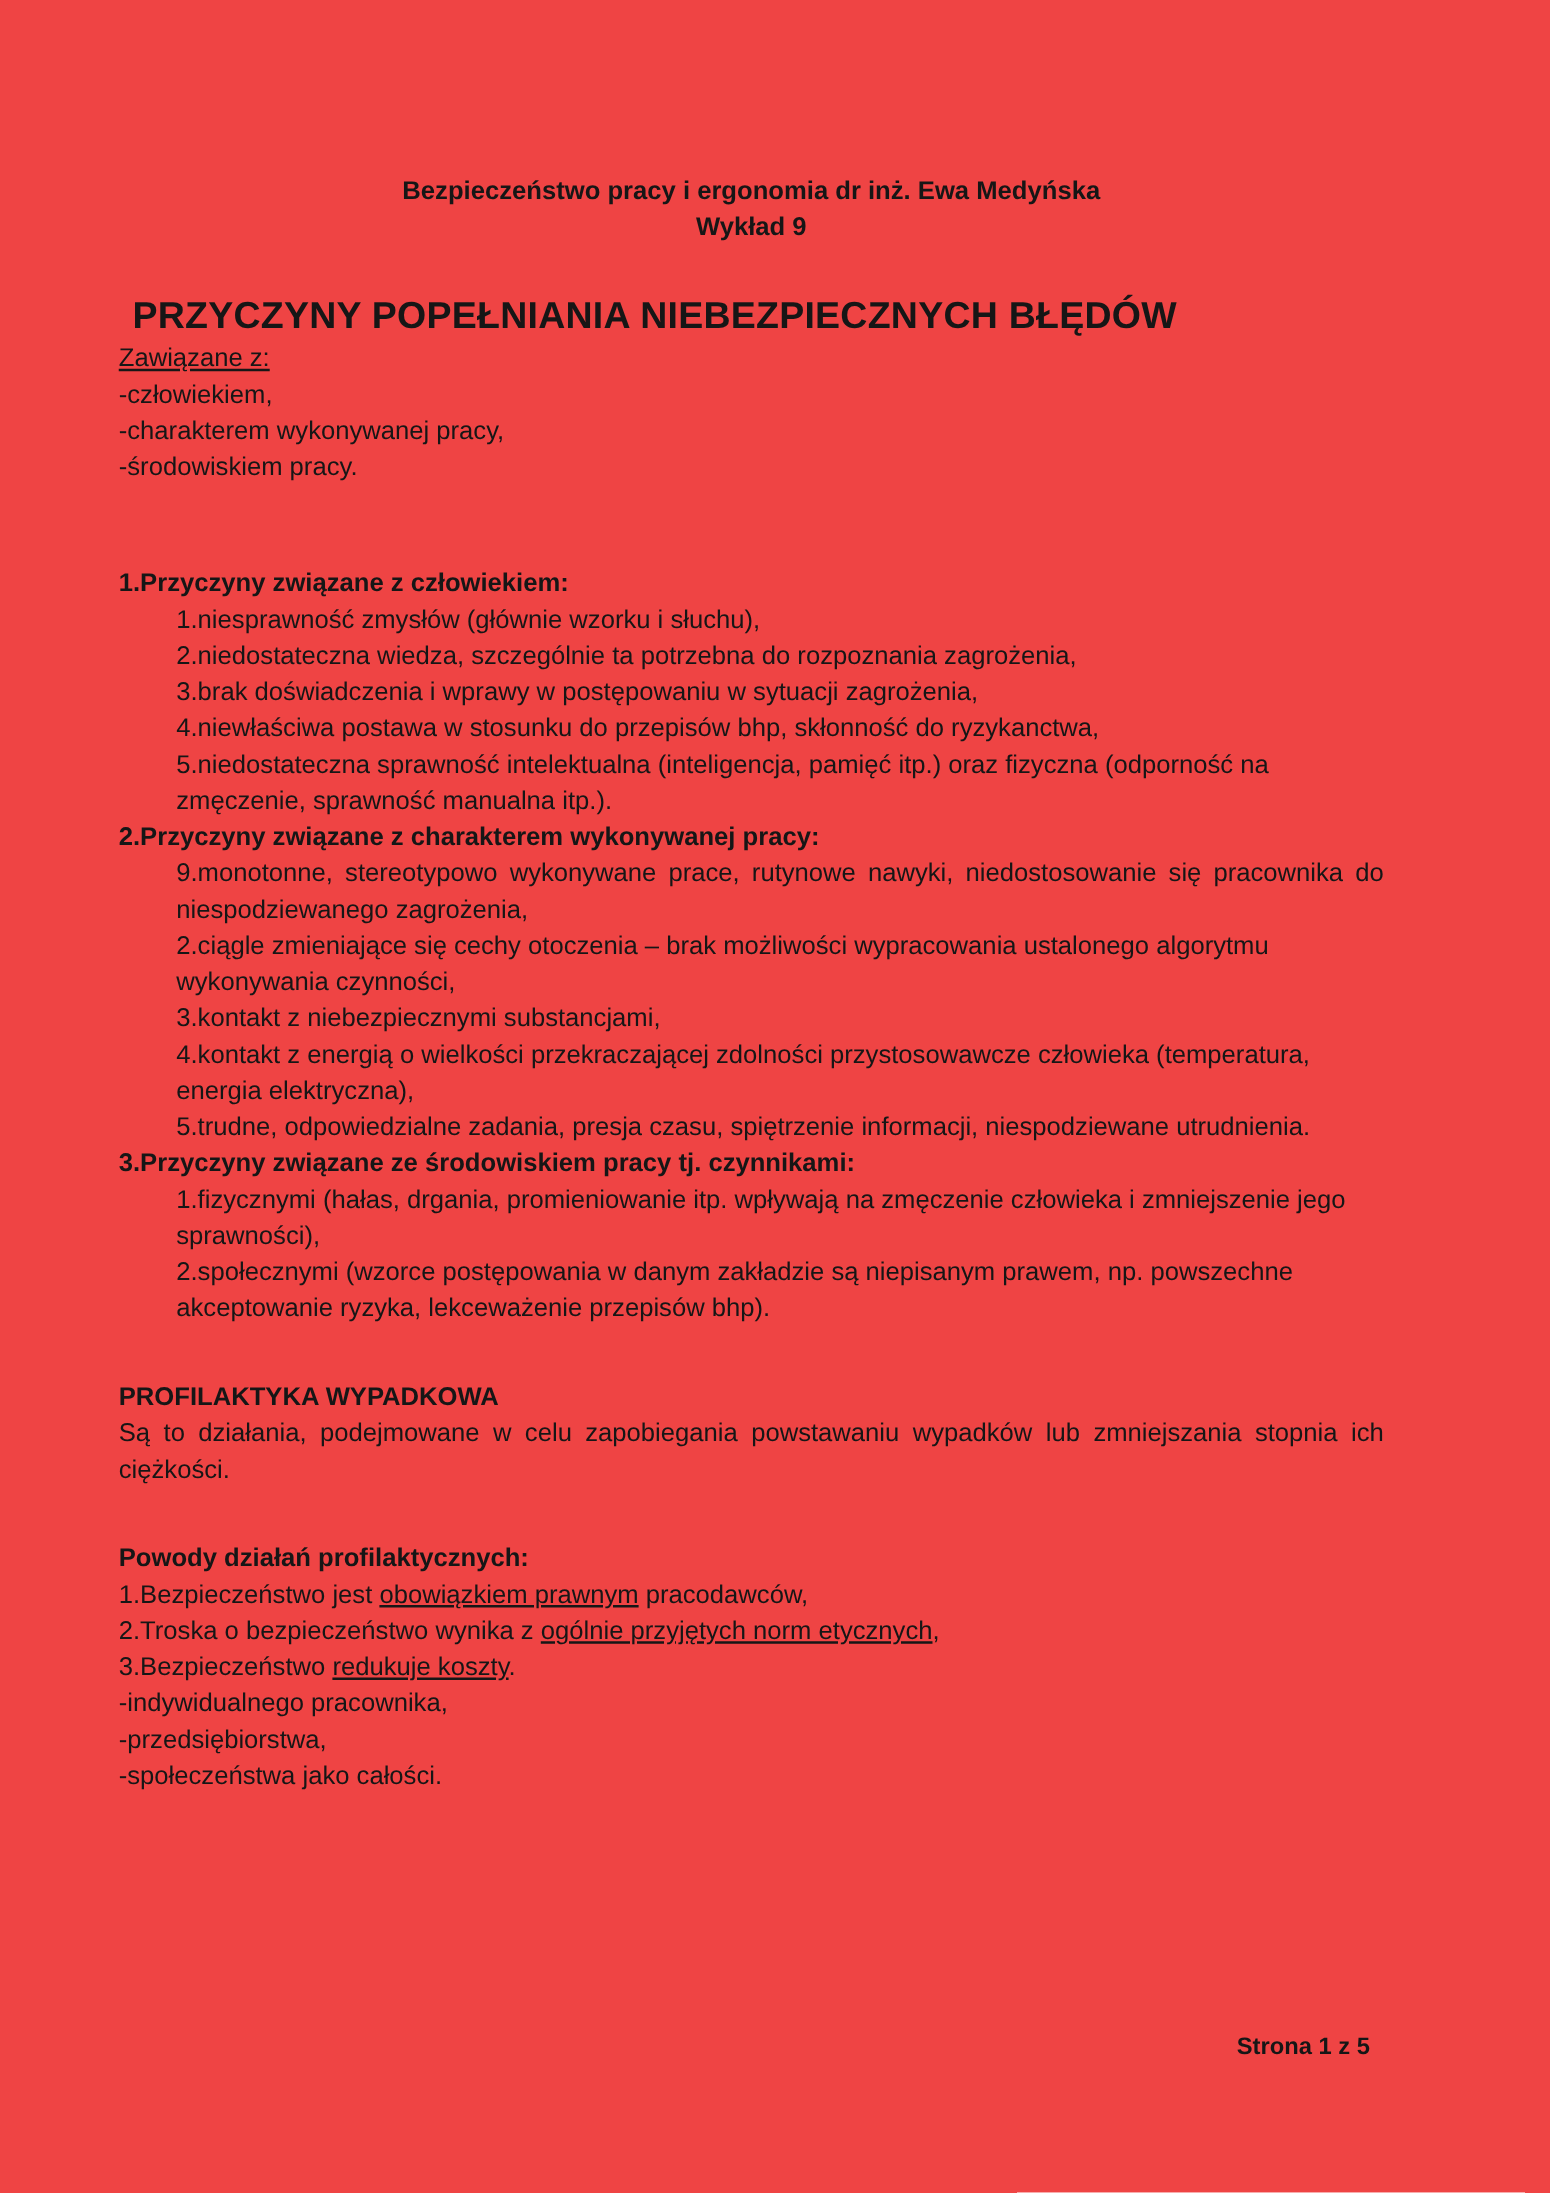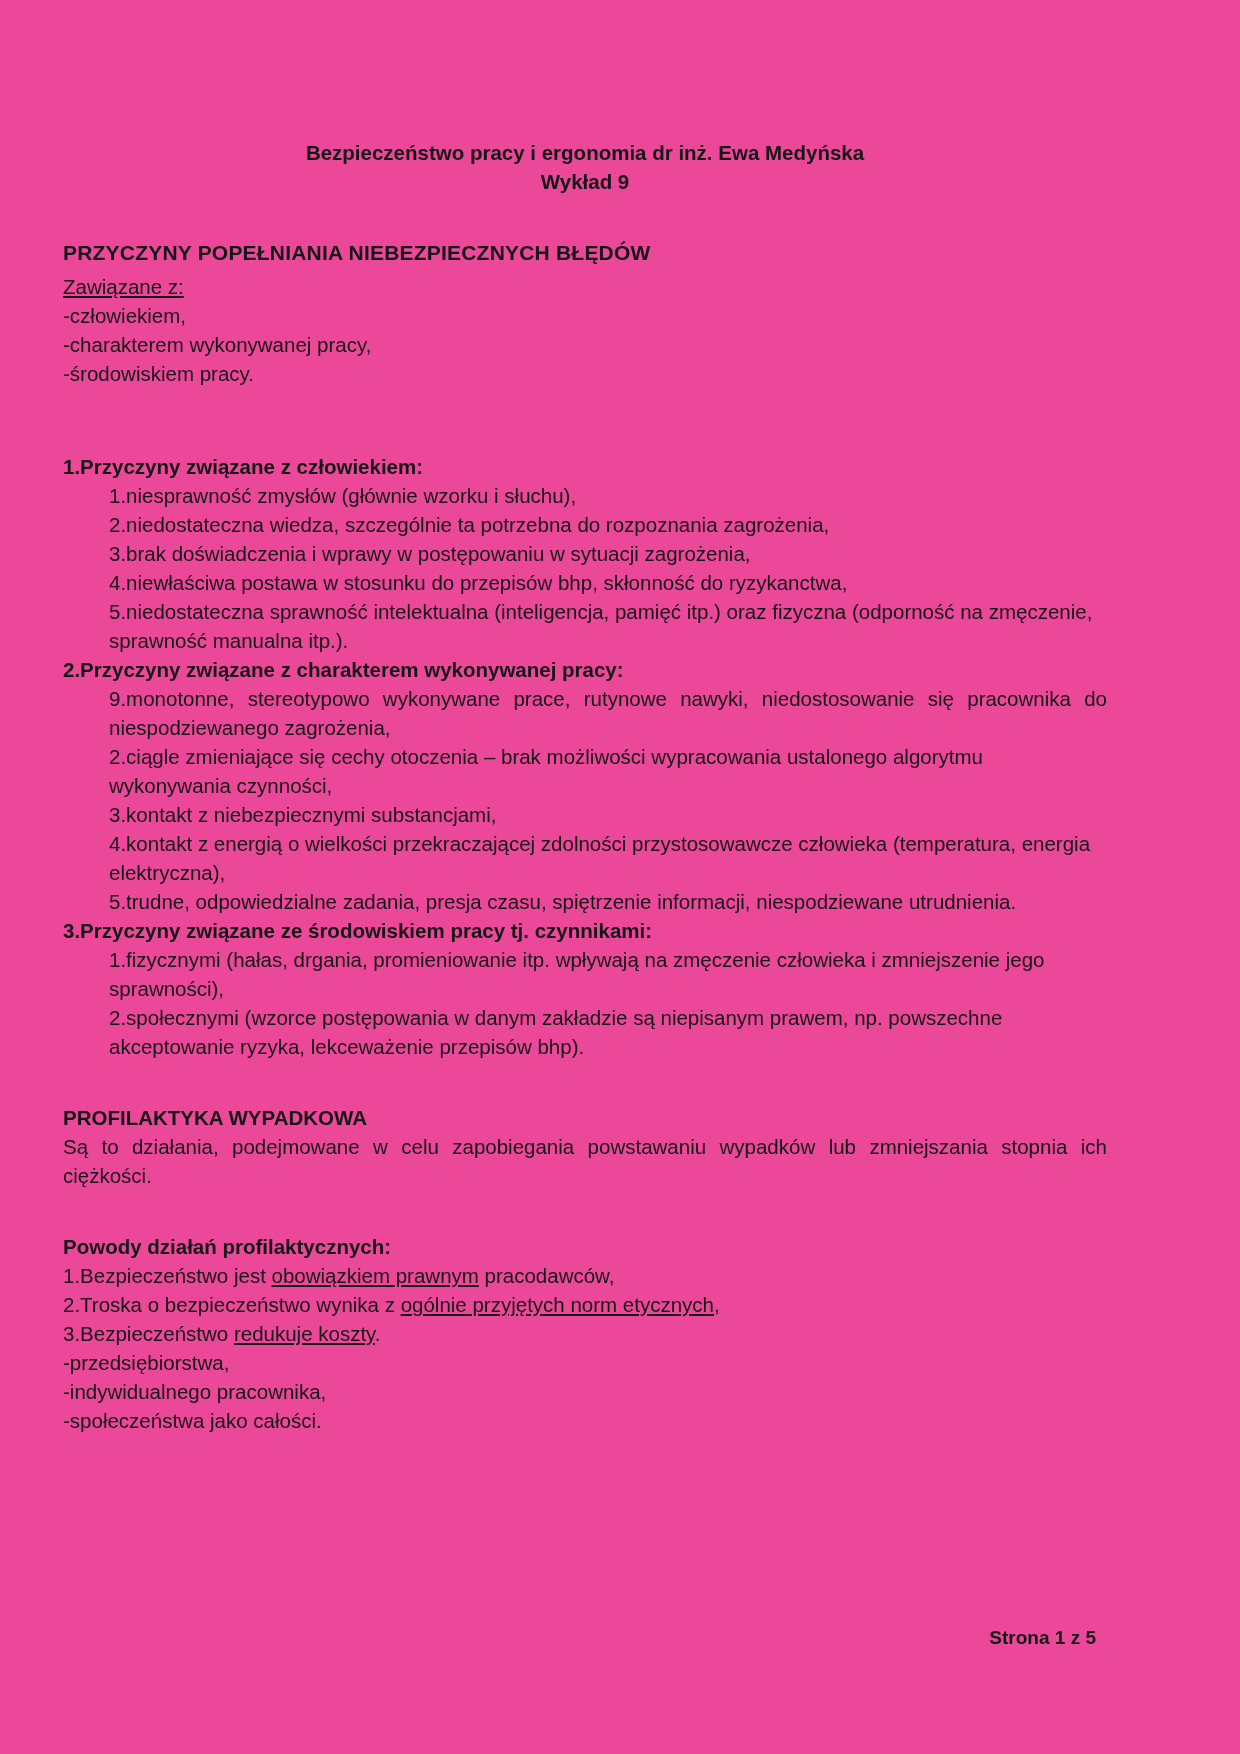--- a/index.html
+++ b/index.html
@@ -2,37 +2,38 @@
 <html lang="pl"><head>
 <meta charset="utf-8">
 <style>
   * { box-sizing: border-box; }
   html, body { margin: 0; padding: 0; background: #ffffff; }
   .page {
     position: relative;
     width: 1240px;
     height: 1754px;
     margin: 0 auto;
-    background: #ec4899;
+    background: #ef4444;
     color: #161616;
     font-family: "Liberation Sans", "DejaVu Sans", sans-serif;
     font-size: 20.5px;
     line-height: 29px;
-    padding: 138px 133px 0 63px;
+    padding: 138px 133px 0 95px;
     overflow: hidden;
   }
   p { margin: 0; }
   .b { font-weight: 700; }
   .center { text-align: center; }
   .title {
     font-weight: 700;
-    font-size: 21px;
+    font-size: 30px;
     line-height: 38px;
     margin-top: 38px;
     letter-spacing: 0.2px;
+    margin-left: 11px;
   }
   .u { text-decoration: underline; text-underline-offset: 2px; }
   .sub { margin-left: 46px; }
   .just { text-align: justify; }
   .mt-sec { margin-top: 64px; }   
   .mt-blk { margin-top: 42px; }   
   .footer {
     position: absolute;
     top: 1626px;
     right: 144px;
@@ -78,19 +79,19 @@
   <p class="sub">2.społecznymi (wzorce postępowania w danym zakładzie są niepisanym prawem, np. powszechne akceptowanie ryzyka, lekceważenie przepisów bhp).</p>
 
   <p class="b mt-blk">PROFILAKTYKA WYPADKOWA</p>
   <p class="just">Są to działania, podejmowane w celu zapobiegania powstawaniu wypadków lub zmniejszania stopnia ich ciężkości.</p>
 
   <p class="b mt-blk">Powody działań profilaktycznych:</p>
   <p><span>1.Bezpieczeństwo jest </span><span class="u">obowiązkiem prawnym</span><span> pracodawców,</span></p>
   <p><span>2.Troska o bezpieczeństwo wynika z </span><span class="u">ogólnie przyjętych norm etycznych</span><span>,</span></p>
   <p><span>3.Bezpieczeństwo </span><span class="u">redukuje koszty</span><span>.</span></p>
 
+  <p>-indywidualnego pracownika,</p>
   <p>-przedsiębiorstwa,</p>
-  <p>-indywidualnego pracownika,</p>
   <p>-społeczeństwa jako całości.</p>
 
   <div class="footer">Strona 1 z 5</div>
 
 </div>
 
 </body></html>

